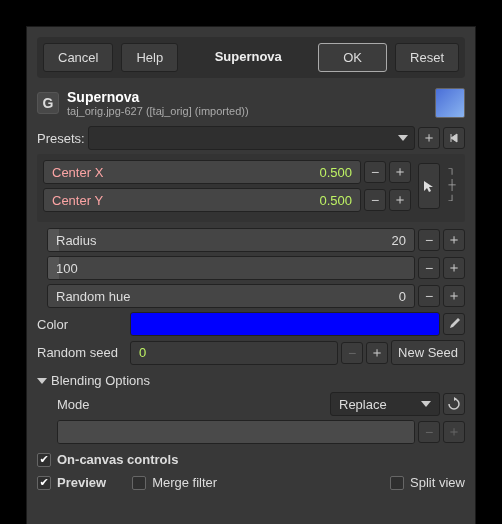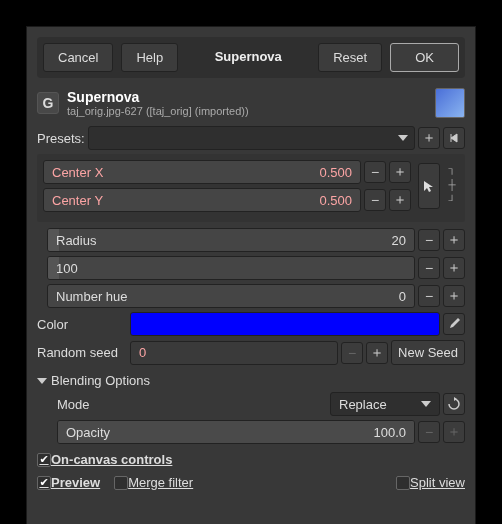--- a/index.html
+++ b/index.html
@@ -16,52 +16,52 @@
 .hsub { font-size: 11px; color: #aaa; }
 .thumb { width: 30px; height: 30px; background: linear-gradient(135deg, #4a6fd8, #8ab4f0); border: 1px solid #666; border-radius: 2px; }
 .row { display: flex; align-items: center; gap: 3px; margin-bottom: 4px; }
 .lbl { color: #ddd; }
 .combo { flex: 1; background: #2f2f2f; border: 1px solid #222; border-radius: 3px; height: 24px; display: flex; align-items: center; justify-content: flex-end; padding: 0 6px; cursor: pointer; }
 .caret { width: 0; height: 0; border-left: 5px solid transparent; border-right: 5px solid transparent; border-top: 6px solid #ccc; }
 .sq { width: 22px; height: 22px; background: #3c3c3c; border: 1px solid #222; border-radius: 3px; display: flex; align-items: center; justify-content: center; color: #ccc; cursor: pointer; font-size: 14px; }
 .sq.dis { color: #666; cursor: default; }
 .field { flex: 1; display: flex; background: #454545; border: 1px solid #222; border-radius: 3px; height: 24px; align-items: center; padding: 0 8px; }
 .field .flbl { flex: 1; color: #fca5a5; }
-.field .fval { color: #fca5a5; }
+.field .fval { color: #bef264; }
 .slider-field { flex: 1; background: #454545; border: 1px solid #222; border-radius: 3px; height: 24px; position: relative; overflow: hidden; }
 .slider-fill { position: absolute; left: 0; top: 0; bottom: 0; background: #555; }
 .slider-text { position: absolute; left: 8px; right: 8px; top: 0; bottom: 0; display: flex; align-items: center; }
 .slider-text .flbl { flex: 1; }
 .colorswatch { flex: 1; height: 24px; background: #0000ff; border: 1px solid #222; border-radius: 3px; cursor: pointer; }
 .indent { margin-left: 10px; }
 .indent2 { margin-left: 20px; }
 .expander { display: flex; align-items: center; gap: 4px; cursor: pointer; margin: 8px 0 4px 0; }
 .tri { width: 0; height: 0; border-left: 5px solid transparent; border-right: 5px solid transparent; border-top: 6px solid #ccc; }
 .cb { width: 14px; height: 14px; background: #2f2f2f; border: 1px solid #666; border-radius: 2px; display: inline-flex; align-items: center; justify-content: center; color: #fff; font-size: 11px; cursor: pointer; }
 .cb.checked::after { content: "✔"; }
-.checkrow { display: flex; align-items: center; gap: 0; margin-top: 8px; text-decoration: underline; }
+.checkrow { display: flex; align-items: center; gap: 6px; margin-top: 8px; }
 .checkrow .sp { flex: 1; }
 .group { background: #333; border-radius: 3px; padding: 6px; margin-bottom: 6px; }
 .sidecol { display: flex; flex-direction: column; gap: 4px; margin-left: 4px; }
 .sidecol2 { display: flex; flex-direction: column; gap: 2px; margin-left: 2px; }
 .tiny { width: 14px; height: 14px; color: #aaa; font-size: 10px; text-align: center; }
 svg { display: block; }
 .bold { font-weight: bold; }
 </style>
 </head>
 <body>
 
 <div class="window">
 
   <div class="btnbar">
     <div class="btn">Cancel</div>
     <div class="btn">Help</div>
     <div class="titlelbl">Supernova</div>
+    <div class="btn primary">OK</div>
     <div class="btn">Reset</div>
-    <div class="btn primary">OK</div>
   </div>
 
   <div class="header">
     <div class="gicon">G</div>
     <div class="header-txt">
       <div class="htitle">Supernova</div>
       <div class="hsub">taj_orig.jpg-627 ([taj_orig] (imported))</div>
     </div>
     <div class="thumb"></div>
   </div>
@@ -133,21 +133,21 @@
         <span class="fval">100</span>
       </div>
     </div>
     <div class="sq">−</div>
     <div class="sq">＋</div>
   </div>
 
   <div class="row indent">
     <div class="slider-field">
       <div class="slider-text">
-        <span class="flbl">Number hue</span>
+        <span class="flbl">Random hue</span>
         <span class="fval">0</span>
       </div>
     </div>
     <div class="sq">−</div>
     <div class="sq">＋</div>
   </div>
 
   <div class="row">
     <span class="lbl" style="width:90px">Color</span>
     <div class="colorswatch" style="background:#0000ff"></div>
@@ -183,24 +183,20 @@
       <svg width="14" height="14" viewBox="0 0 14 14">
           <path d="M7 2 A5 5 0 1 1 2 7" fill="none" stroke="#ccc" stroke-width="1.5"></path>
           <path d="M7 0 L7 4 L10 2 Z" fill="#ccc"></path>
         </svg>
     </div>
   </div>
 
   <div class="row indent2">
     <div class="slider-field">
       <div class="slider-fill" style="width:100%; background:#4a4a4a"></div>
-      <div class="slider-text">
-        <span class="flbl">Opacity</span>
-        <span class="fval">100.0</span>
-      </div>
     </div>
     <div class="sq dis">−</div>
     <div class="sq dis">＋</div>
   </div>
 
   <div class="checkrow">
     <span class="cb checked"></span>
     <span class="bold">On-canvas controls</span>
   </div>
 

